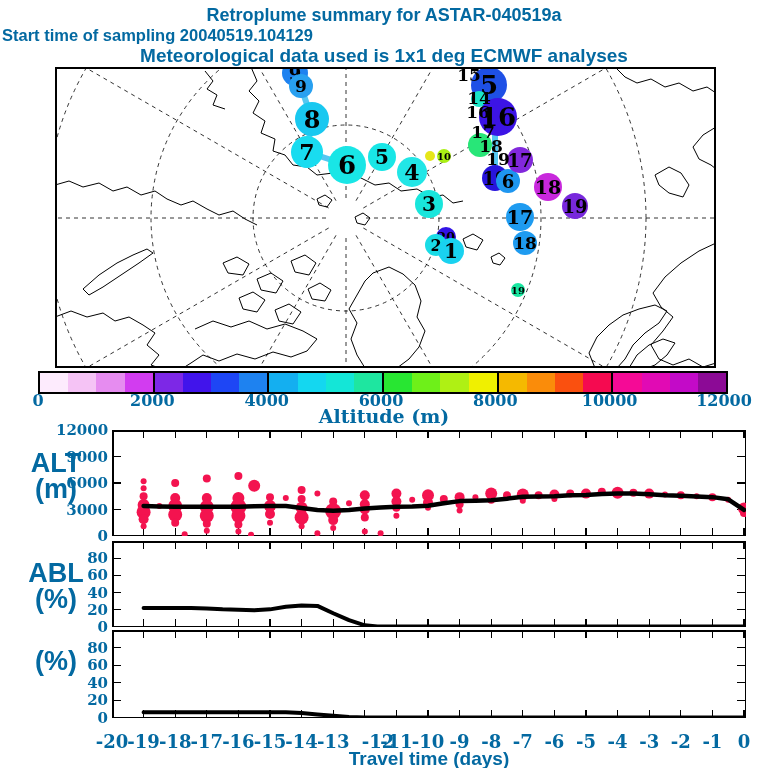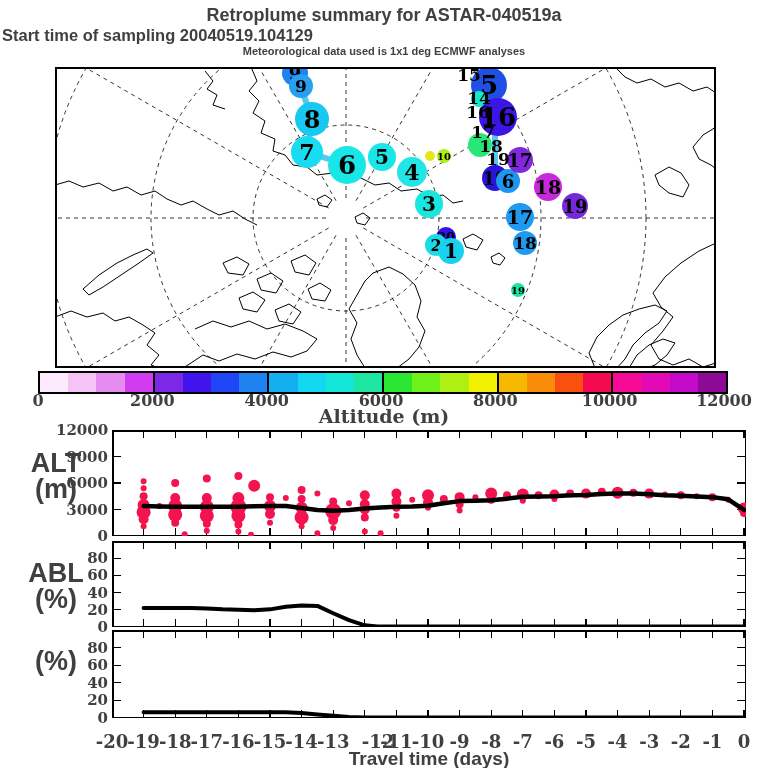--- a/index.html
+++ b/index.html
@@ -1,21 +1,21 @@
 <!DOCTYPE html>
 <html><head>
 <meta charset="utf-8">
 <style>
   html,body{margin:0;padding:0;background:#ffffff;}
   #root{position:relative;width:768px;height:768px;background:#ffffff;overflow:hidden;
-        font-family:"Liberation Sans", sans-serif;color:#404040;}
+        font-family:"Liberation Sans", sans-serif;color:#0369a1;}
   .ttl{position:absolute;left:0;width:768px;text-align:center;font-weight:bold;white-space:nowrap;}
   #title1{top:5px;font-size:18px;}
   #title2{top:26px;font-size:16.5px;display:flex;justify-content:space-between;padding:0 2px;box-sizing:border-box;}
-  #title3{top:45px;font-size:11px;}
+  #title3{top:45px;font-size:19px;}
   .serif{font-family:"DejaVu Serif", serif;font-weight:bold;}
   #map-wrap{position:absolute;left:55px;top:67px;width:661px;height:301px;}
   #cbar{position:absolute;left:38px;top:371px;width:686px;height:19px;border:2px solid #000;
         box-sizing:content-box;display:flex;}
   .cseg{flex:1 1 0;height:100%;}
   .cdiv{border-left:2px solid #000;}
   .cbar-tick{position:absolute;top:391px;width:80px;text-align:center;font-size:16px;}
   #cbar-title{position:absolute;left:0;top:405px;width:768px;text-align:center;
         font-family:"DejaVu Serif", serif;font-weight:bold;font-size:19px;}
   .panel-svg{position:absolute;left:112px;}

